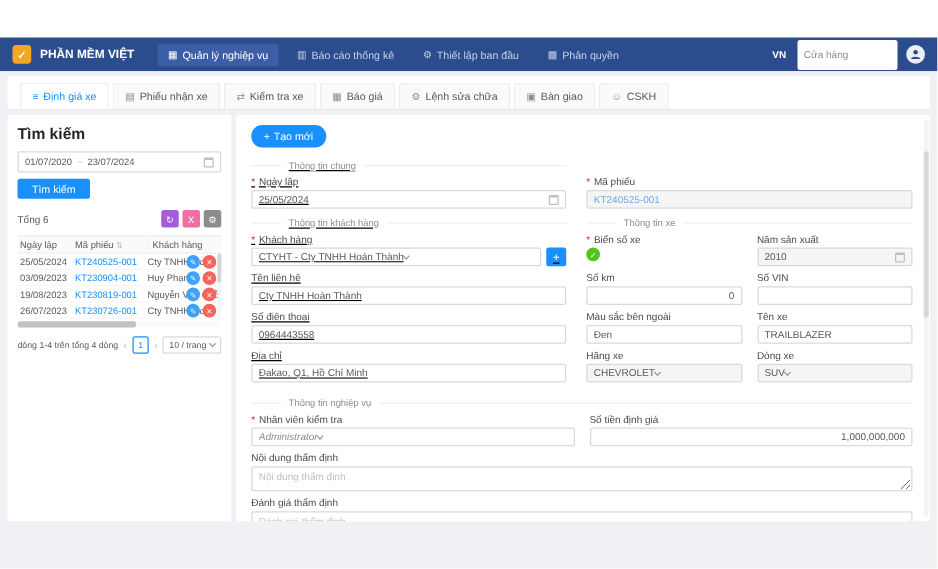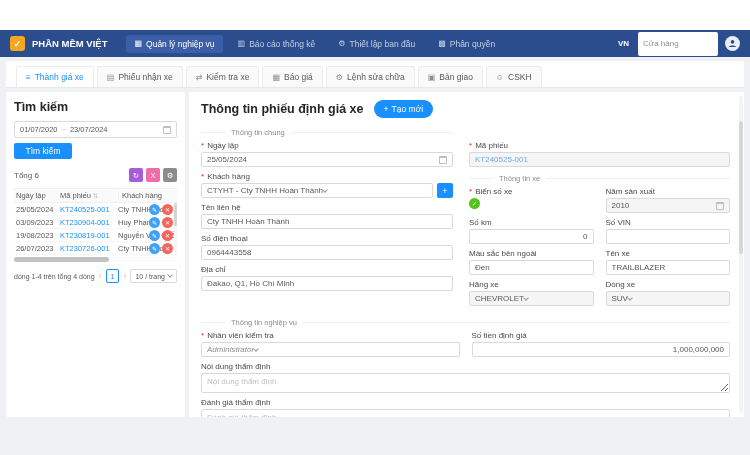--- a/index.html
+++ b/index.html
@@ -73,21 +73,21 @@
   .pg-num { width:14px; height:14px; border:1px solid #1890ff; color:#1890ff; border-radius:2px; display:flex; align-items:center; justify-content:center; cursor:pointer; }
   .pg-size { height:14px; border:1px solid #d9d9d9; border-radius:2px; display:flex; align-items:center; gap:3px; padding:0 4px; cursor:pointer; }
 
   .chevron { width:4px; height:4px; border-right:1px solid #999; border-bottom:1px solid #999; transform:rotate(45deg); margin-top:-2px; flex:0 0 auto; }
 
   
   .form-head { display:flex; align-items:center; gap:10px; margin-bottom:3px; }
   .form-title { font-size:12.5px; font-weight:bold; color:#262626; }
   .btn-create { height:18px; background:#1890ff; color:#fff; border-radius:10px; display:flex; align-items:center; gap:3px; padding:0 10px; font-size:8.5px; cursor:pointer; }
   .cols { display:flex; gap:16px; }
-  .col-l { width:252px; flex:0 0 auto; }
+  .col-l { width:252px; flex:0 0 auto;text-decoration:underline; }
   .col-r { flex:1; }
   .divider { display:flex; align-items:center; font-size:7.5px; color:#8c8c8c; margin:6px 0 4px; white-space:nowrap; height:10px; }
   .divider::before { content:""; width:24px; border-top:1px solid #efefef; margin-right:6px; }
   .divider::after { content:""; flex:1; border-top:1px solid #efefef; margin-left:6px; }
   .spacer-div { height:20px; }
   .field { margin-bottom:5px; }
   .flabel { font-size:8px; color:#4a4a4a; margin-bottom:2px; display:flex; gap:2px; align-items:baseline; }
   .req::before { content:"*"; color:#f5222d; margin-right:1px; font-size:8px; }
   .control { height:15px; border:1px solid #d9d9d9; border-radius:2px; display:flex; align-items:center; padding:0 5px; font-size:8px; color:#595959; background:#fff; width:100%; }
   input.control, textarea.control { outline:none; display:block; }
@@ -140,21 +140,21 @@
       <path d="M1 9 C1 6.6 9 6.6 9 9 Z" fill="#2b4d8d"></path>
     </svg>
   </div>
 </div>
 
 <div class="page">
 
   <div class="tabbar">
     <div class="tab active">
       <span class="ticon">≡</span>
-      <span>Thành giá xe</span>
+      <span>Định giá xe</span>
     </div>
     <div class="tab">
       <span class="ticon">▤</span>
       <span>Phiếu nhận xe</span>
     </div>
     <div class="tab">
       <span class="ticon">⇄</span>
       <span>Kiểm tra xe</span>
     </div>
     <div class="tab">
@@ -284,21 +284,20 @@
         <span class="pg-arrow">›</span>
         <span class="pg-size">
           <span>10 / trang</span>
           <span class="chevron"></span>
         </span>
       </div>
     </div>
 
     <div class="card right-card">
       <div class="form-head">
-        <span class="form-title">Thông tin phiếu định giá xe</span>
         <div class="btn-create">
           <span>+</span>
           <span>Tạo mới</span>
         </div>
       </div>
 
       <div class="cols">
 
         <div class="col-l">
           <div class="divider">Thông tin chung</div>
@@ -307,20 +306,21 @@
             <div class="flabel">
                 <span class="req"></span>
                 <span>Ngày lập</span>
               </div>
             <div class="control" style="justify-content:space-between;">
               <span>25/05/2024</span>
               <span class="cal-icon"></span>
             </div>
           </div>
 
+          <div class="divider">Thông tin khách hàng</div>
 
           <div class="field">
             <div class="flabel">
                 <span class="req"></span>
                 <span>Khách hàng</span>
               </div>
             <div class="with-btn">
               <div class="control select">
                 <span class="sel-txt">CTYHT - Cty TNHH Hoàn Thành</span>
                 <span class="chevron"></span>

